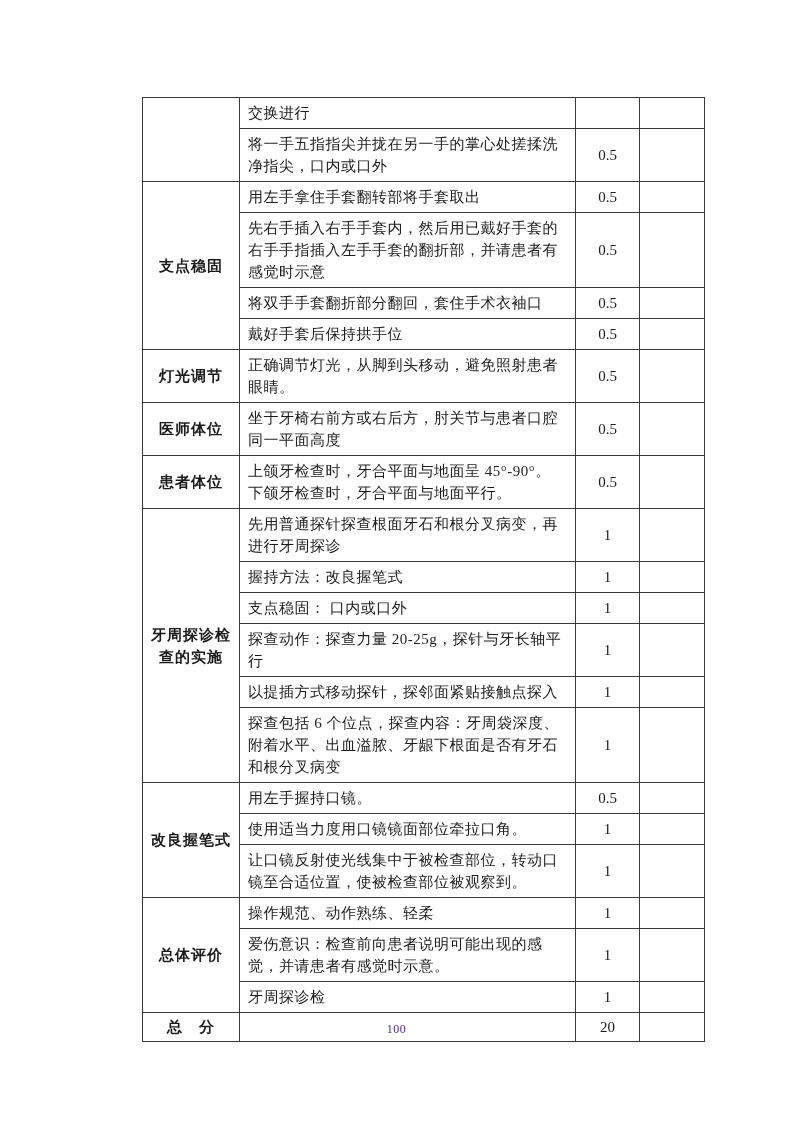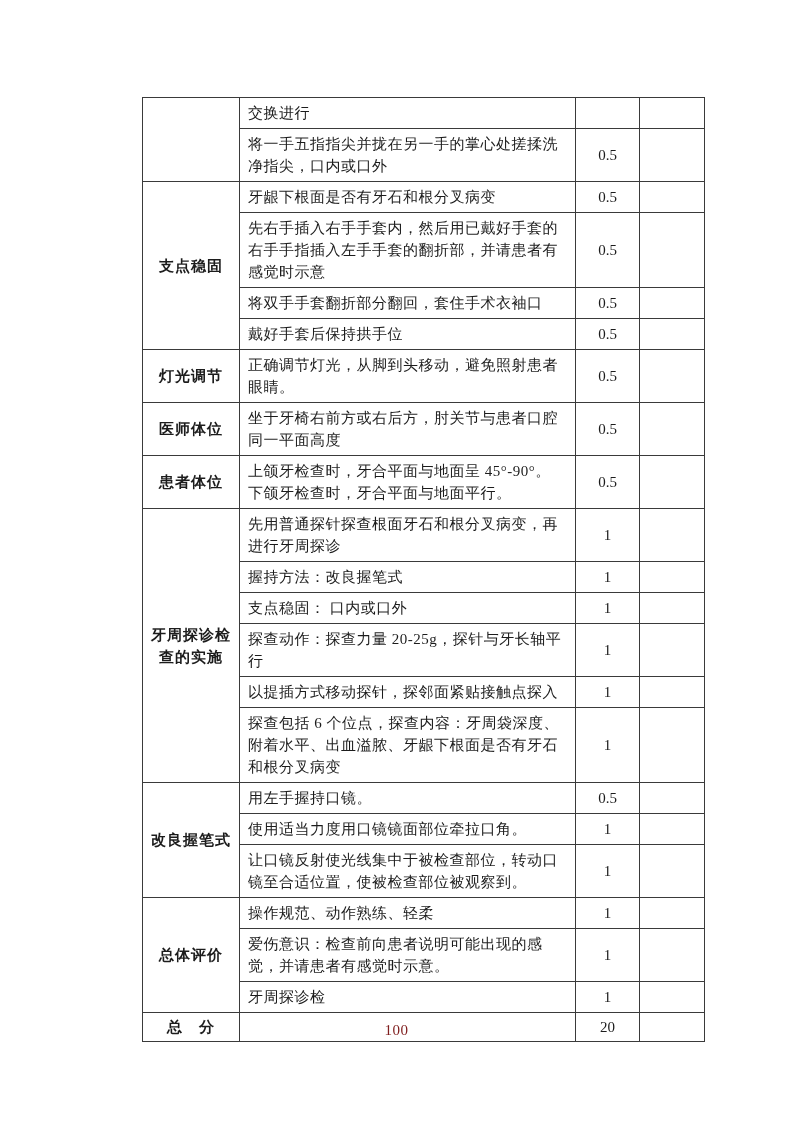--- a/index.html
+++ b/index.html
@@ -55,23 +55,23 @@
   }
   td.blank {
     padding: 0;
   }
   .page-number {
     position: absolute;
     left: 0;
     top: 1022px;
     width: 100%;
     text-align: center;
-    font-size: 15px;
+    font-size: 12px;
     font-family: "Liberation Serif", "DejaVu Serif", serif;
-    color: #7f1d1d;
+    color: #4c1d95;
     letter-spacing: 0.5px;
   }
 </style>
 </head>
 <body>
 
 <div class="page">
 
   <table class="score-table">
     <colgroup>
@@ -89,21 +89,21 @@
         <td class="blank"></td>
       </tr>
       <tr>
         <td class="item">将一手五指指尖并拢在另一手的掌心处搓揉洗净指尖，口内或口外</td>
         <td class="score">0.5</td>
         <td class="blank"></td>
       </tr>
 
       <tr>
         <td class="cat" rowspan="4">支点稳固</td>
-        <td class="item">牙龈下根面是否有牙石和根分叉病变</td>
+        <td class="item">用左手拿住手套翻转部将手套取出</td>
         <td class="score">0.5</td>
         <td class="blank"></td>
       </tr>
       <tr>
         <td class="item">先右手插入右手手套内，然后用已戴好手套的右手手指插入左手手套的翻折部，并请患者有感觉时示意</td>
         <td class="score">0.5</td>
         <td class="blank"></td>
       </tr>
       <tr>
         <td class="item">将双手手套翻折部分翻回，套住手术衣袖口</td>

